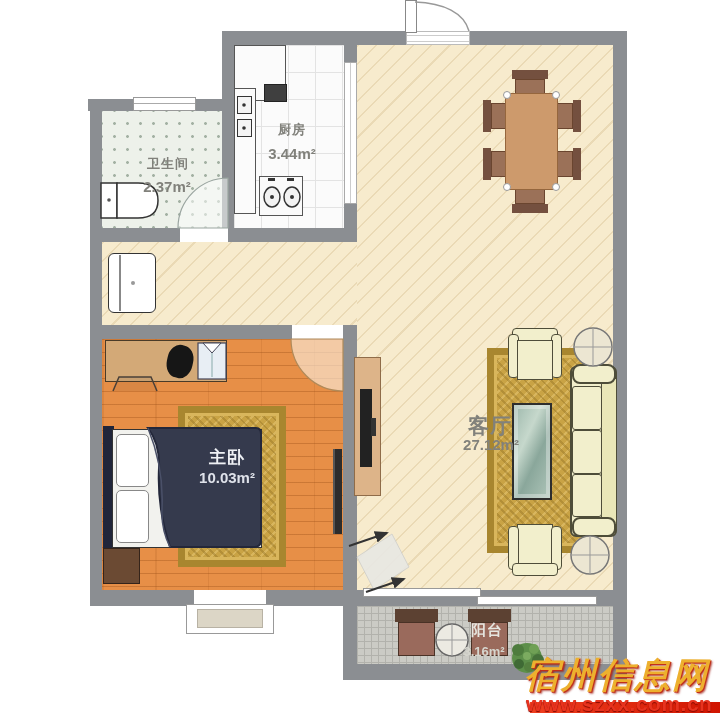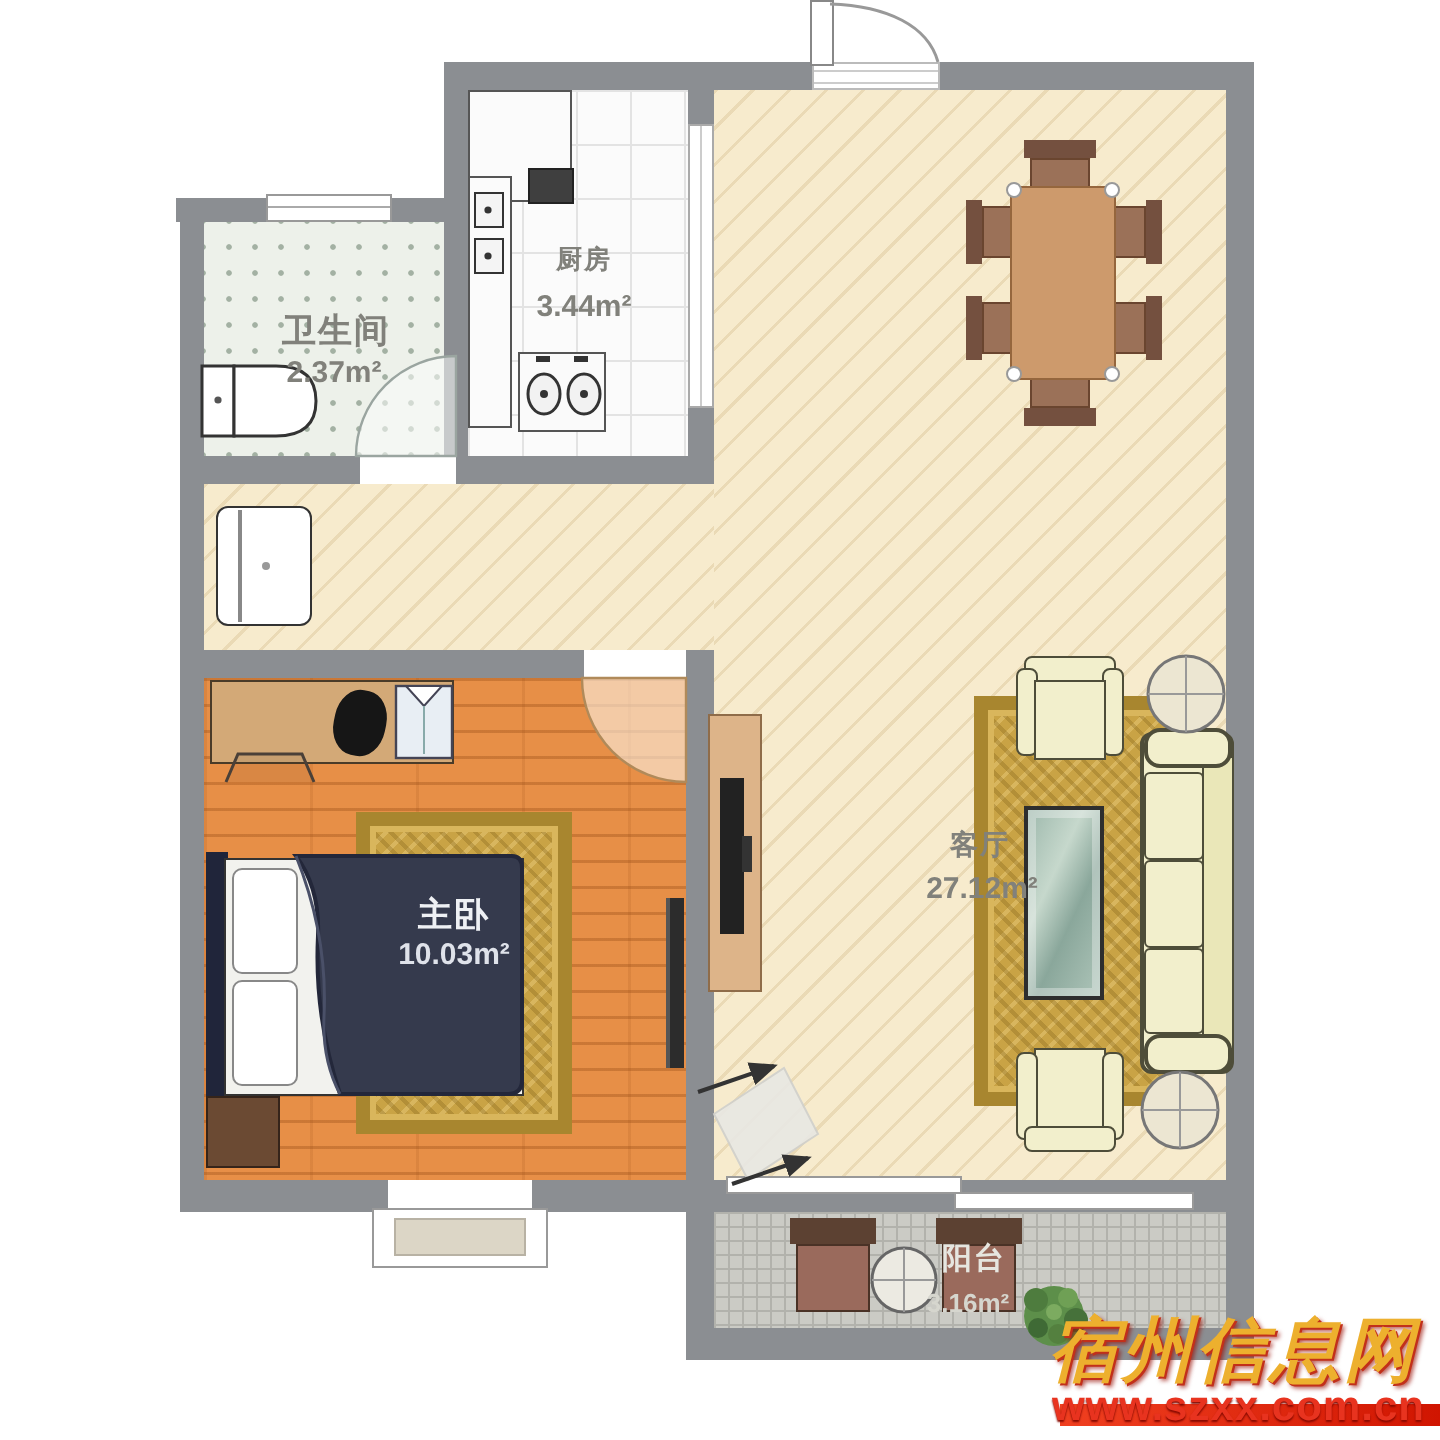--- a/index.html
+++ b/index.html
@@ -225,30 +225,30 @@
       <circle cx="527" cy="658" r="15" fill="#5d8f4a"></circle>
       <circle cx="518" cy="650" r="6" fill="#4e7c3e"></circle>
       <circle cx="534" cy="649" r="5" fill="#6fa055"></circle>
       <circle cx="538" cy="660" r="6" fill="#46713a"></circle>
       <circle cx="519" cy="664" r="5" fill="#3f6a35"></circle>
       <circle cx="529" cy="667" r="5" fill="#54803f"></circle>
       <circle cx="527" cy="656" r="4" fill="#7cab60"></circle>
     </g>
   </svg>
 
-  <div class="rlabel" style="left:168px;top:157px;font-size:17px;letter-spacing:1px;">卫生间</div>
+  <div class="rlabel" style="left:168px;top:157px;font-size:13px;letter-spacing:1px;">卫生间</div>
   <div class="rlabel" style="left:167px;top:179px;font-size:15px;">2.37m²</div>
 
   <div class="rlabel" style="left:292px;top:123px;font-size:13px;letter-spacing:1px;">厨房</div>
   <div class="rlabel" style="left:292px;top:146px;font-size:15px;">3.44m²</div>
 
   <div class="rlabel" style="left:227px;top:449px;font-size:17px;letter-spacing:1px;color:#eef0f4;">主卧</div>
   <div class="rlabel" style="left:227px;top:470px;font-size:15px;color:#dfe2ea;">10.03m²</div>
 
-  <div class="rlabel" style="left:490px;top:415px;font-size:14px;letter-spacing:1px;">客厅</div>
+  <div class="rlabel" style="left:490px;top:415px;font-size:21px;letter-spacing:1px;">客厅</div>
   <div class="rlabel" style="left:491px;top:437px;font-size:15px;">27.12m²</div>
 
   <div class="rlabel" style="left:487px;top:622px;font-size:15px;letter-spacing:1px;color:#e6e6e0;">阳台</div>
   <div class="rlabel" style="left:484px;top:645px;font-size:13px;color:#d6d6ce;">3.16m²</div>
 
   <div class="wm-title">宿州信息网</div>
   <div class="wm-bar"></div>
   <div class="wm-url">www.szxx.com.cn</div>
 
 </div>

